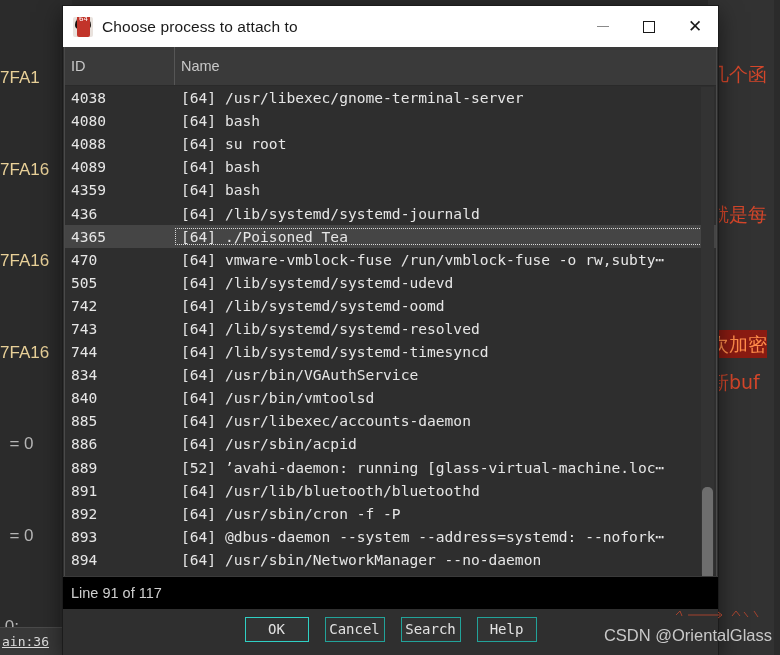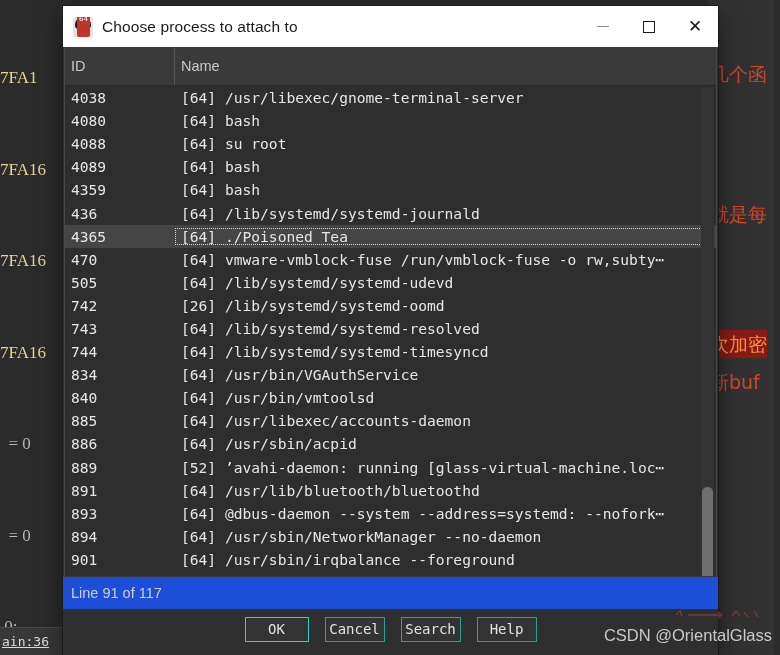--- a/index.html
+++ b/index.html
@@ -14,21 +14,21 @@
   
   .bg-editor {
     position: absolute; inset: 0;
     background: #2b2b2b;
     overflow: hidden;
   }
   .bg-code {
     position: absolute; top: 0; left: 0;
     width: 78px; height: 655px;
     background: #2b2b2b;
-    font-family: Liberation Serif, serif;
+    font-family: Liberation Sans, sans-serif;
     font-size: 17px;
     line-height: 30.5px;
     white-space: pre;
     color: #c8c8c8;
     padding-top: 2px;
   }
   .bg-code .ln { display: block; height: 30.5px; padding-left: 0px; }
   .bg-code .hex { color: #e8d098; }
   .bg-code .num { color: #b5b5b5; }
 
@@ -186,21 +186,21 @@
   }
   .vthumb {
     position: absolute; left: 1px; width: 11px;
     top: 400px; height: 110px;
     background: #6e6e6e; border-radius: 5px;
   }
 
   
   .statusbar {
     flex: 0 0 33px;
-    background: #1d4ed8;
+    background: #000000;
     color: #cfcfcf;
     font-size: 14.5px;
     font-family: "Liberation Sans", sans-serif;
     display: flex; align-items: center;
     padding-left: 8px;
     border-top: 1px solid #3a3a3a;
   }
   .buttonbar {
     flex: 0 0 46px;
     background: #2f2f2f;
@@ -311,29 +311,30 @@
       <div class="rows" id="rows">
           <div class="row"><div class="c-id">4038</div><div class="c-name">[64] /usr/libexec/gnome-terminal-server</div></div>
           <div class="row"><div class="c-id">4080</div><div class="c-name">[64] bash</div></div>
           <div class="row"><div class="c-id">4088</div><div class="c-name">[64] su root</div></div>
           <div class="row"><div class="c-id">4089</div><div class="c-name">[64] bash</div></div>
           <div class="row"><div class="c-id">4359</div><div class="c-name">[64] bash</div></div>
           <div class="row"><div class="c-id">436</div><div class="c-name">[64] /lib/systemd/systemd-journald</div></div>
           <div class="row selected"><div class="c-id">4365</div><div class="c-name">[64] ./Poisoned_Tea</div></div>
           <div class="row"><div class="c-id">470</div><div class="c-name">[64] vmware-vmblock-fuse /run/vmblock-fuse -o rw,subty⋯</div></div>
           <div class="row"><div class="c-id">505</div><div class="c-name">[64] /lib/systemd/systemd-udevd</div></div>
-          <div class="row"><div class="c-id">742</div><div class="c-name">[26] /lib/systemd/systemd-oomd</div></div>
+          <div class="row"><div class="c-id">742</div><div class="c-name">[64] /lib/systemd/systemd-oomd</div></div>
           <div class="row"><div class="c-id">743</div><div class="c-name">[64] /lib/systemd/systemd-resolved</div></div>
           <div class="row"><div class="c-id">744</div><div class="c-name">[64] /lib/systemd/systemd-timesyncd</div></div>
           <div class="row"><div class="c-id">834</div><div class="c-name">[64] /usr/bin/VGAuthService</div></div>
           <div class="row"><div class="c-id">840</div><div class="c-name">[64] /usr/bin/vmtoolsd</div></div>
           <div class="row"><div class="c-id">885</div><div class="c-name">[64] /usr/libexec/accounts-daemon</div></div>
           <div class="row"><div class="c-id">886</div><div class="c-name">[64] /usr/sbin/acpid</div></div>
           <div class="row"><div class="c-id">889</div><div class="c-name">[52] ʼavahi-daemon: running [glass-virtual-machine.loc⋯</div></div>
           <div class="row"><div class="c-id">891</div><div class="c-name">[64] /usr/lib/bluetooth/bluetoothd</div></div>
+          <div class="row"><div class="c-id">892</div><div class="c-name">[64] /usr/sbin/cron -f -P</div></div>
           <div class="row"><div class="c-id">893</div><div class="c-name">[64] @dbus-daemon --system --address=systemd: --nofork⋯</div></div>
           <div class="row"><div class="c-id">894</div><div class="c-name">[64] /usr/sbin/NetworkManager --no-daemon</div></div>
           <div class="row"><div class="c-id">901</div><div class="c-name">[64] /usr/sbin/irqbalance --foreground</div></div>
         </div>
 
       <div class="vscroll">
         <div class="vthumb"></div>
       </div>
     </div>
 

